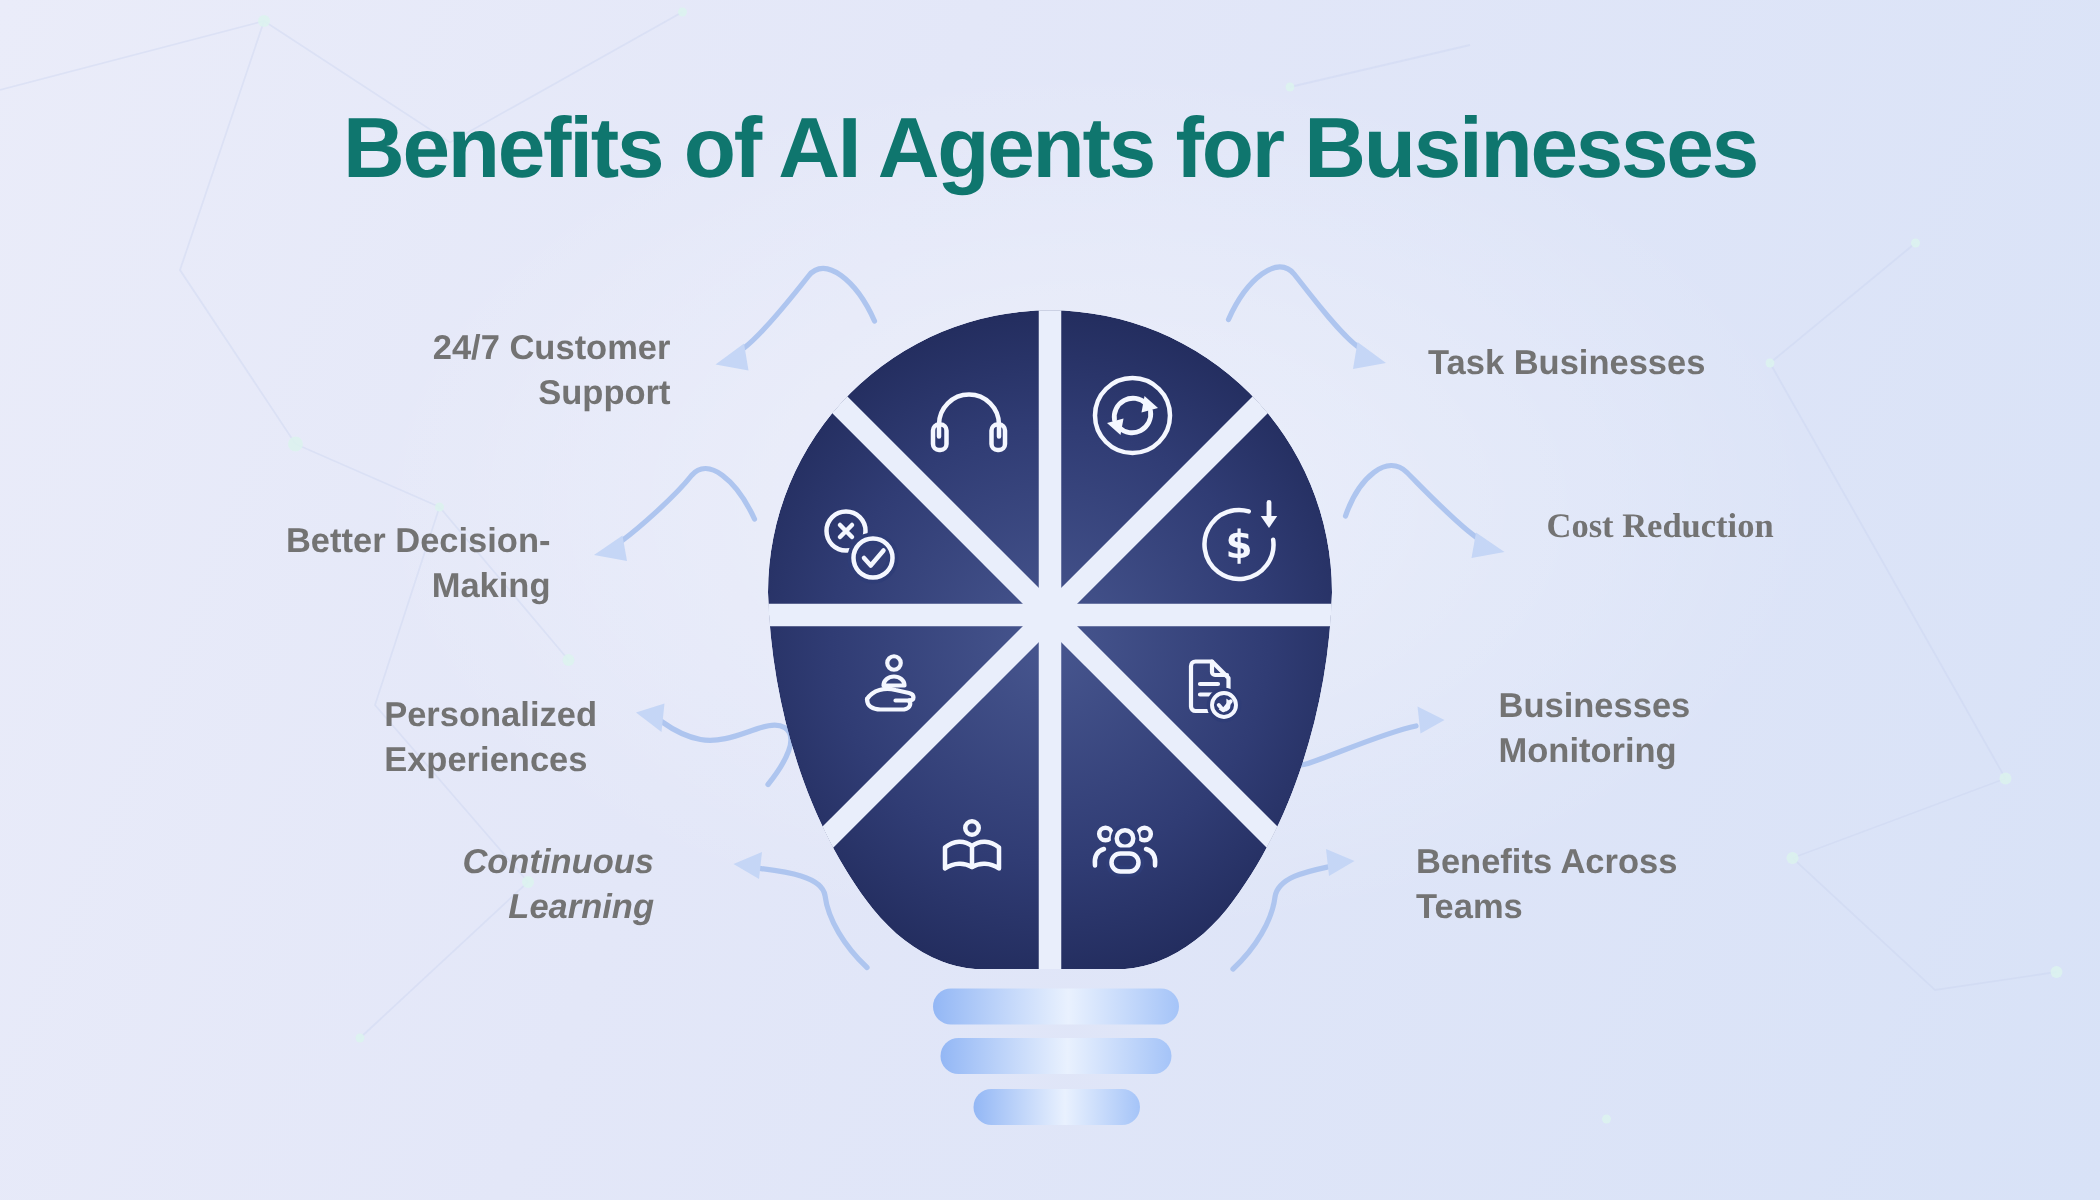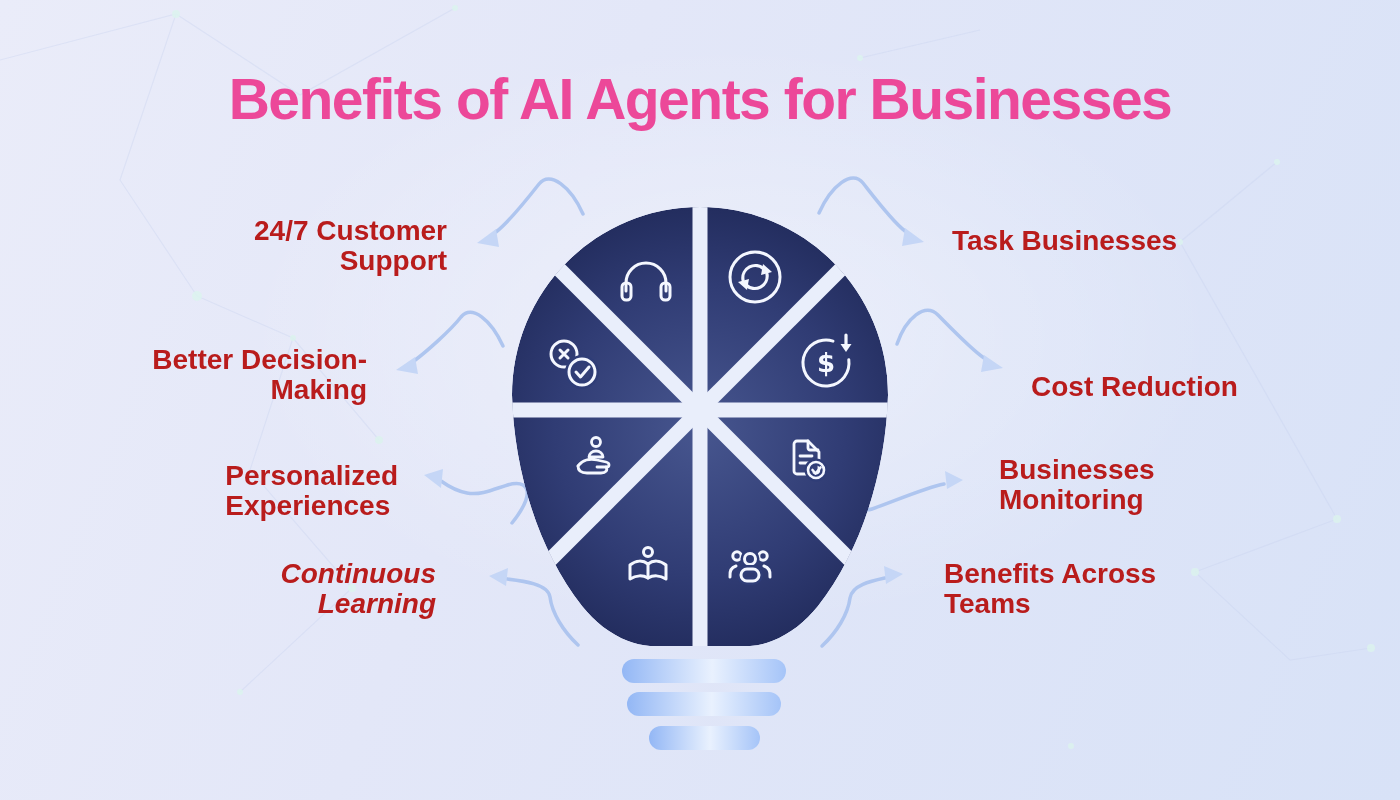--- a/index.html
+++ b/index.html
@@ -5,25 +5,25 @@
   html,body{margin:0;padding:0;}
   body{
     width:1400px;height:800px;overflow:hidden;position:relative;
     font-family:"Liberation Sans",sans-serif;
     background:
       radial-gradient(ellipse 700px 420px at 52% 42%, rgba(255,255,255,.38), rgba(255,255,255,0) 70%),
       linear-gradient(112deg,#eaecf9 0%,#e3e7f8 38%,#d8e2f7 100%);
   }
   .title{
     position:absolute;top:66px;left:0;width:1400px;text-align:center;
-    font-size:57px;font-weight:bold;letter-spacing:-1.5px;color:#ec4899;
+    font-size:57px;font-weight:bold;letter-spacing:-1.5px;color:#0f766e;
   }
   .label{
-    position:absolute;font-size:28px;line-height:30px;font-weight:600;
-    color:#b91c1c;white-space:pre-line;
+    position:absolute;font-size:23px;line-height:30px;font-weight:600;
+    color:#737373;white-space:pre-line;
   }
   .label.align-right{text-align:right;}
   .label.align-left{text-align:left;}
   .label.align-center{text-align:left;}
   svg.scene{position:absolute;left:0;top:0;}
 </style>
 </head>
 <body>
 
 <svg class="scene" width="1400" height="800" viewBox="0 0 1400 800">
@@ -196,17 +196,17 @@
 
 <div class="label align-right" style="right:953px;top:216px;">24/7 Customer
 Support</div>
 <div class="label align-right" style="right:1033px;top:345px;margin-left:13px;">Better Decision-
 Making</div>
 <div class="label align-center" style="right:1002px;top:461px;">Personalized
 Experiences</div>
 <div class="label align-right" style="right:964px;top:559px;font-style:italic;">Continuous
 Learning</div>
 <div class="label align-left" style="left:952px;top:226px;">Task Businesses</div>
-<div class="label align-left" style="left:1031px;top:372px;">Cost Reduction</div>
+<div class="label align-left" style="left:1031px;top:336px;font-family:Liberation Serif, serif;">Cost Reduction</div>
 <div class="label align-left" style="left:999px;top:455px;">Businesses
 Monitoring</div>
 <div class="label align-left" style="left:944px;top:559px;">Benefits Across
 Teams</div>
 
 </body></html>

